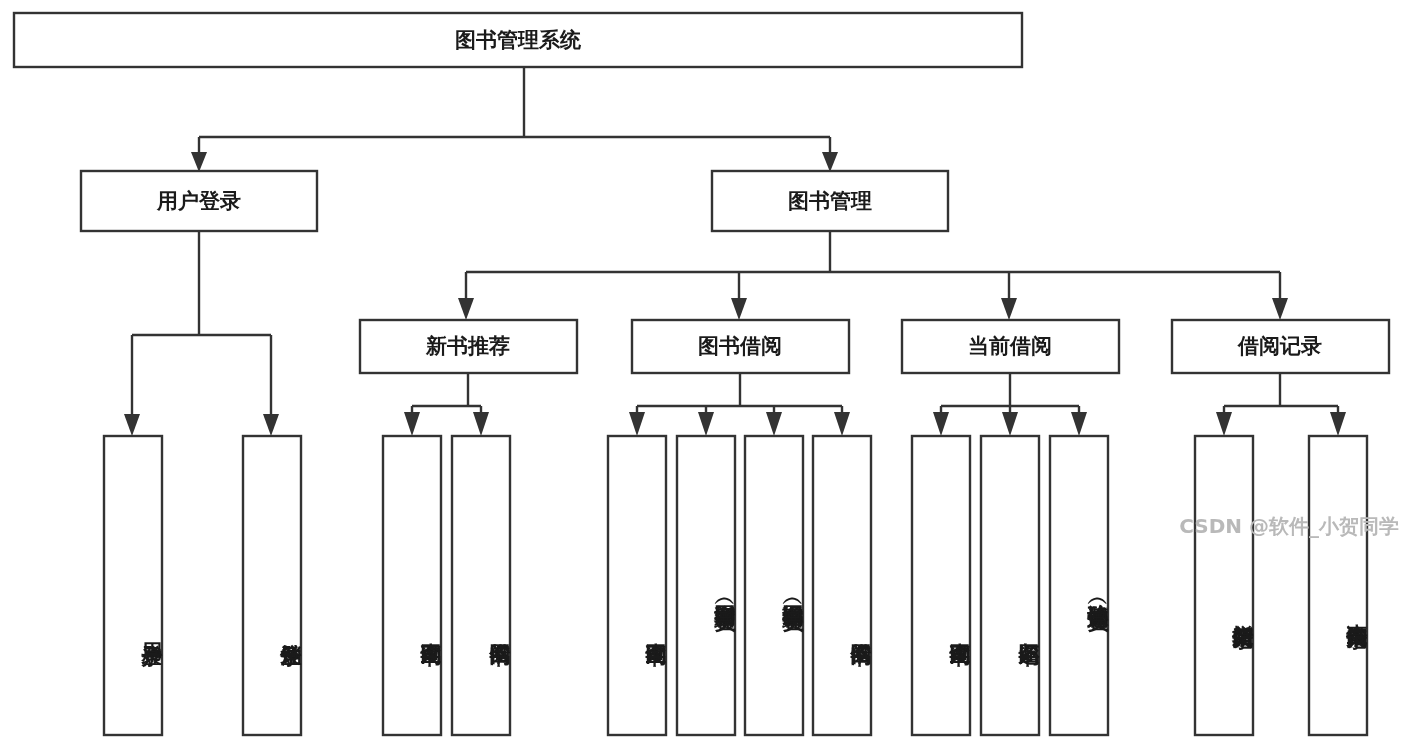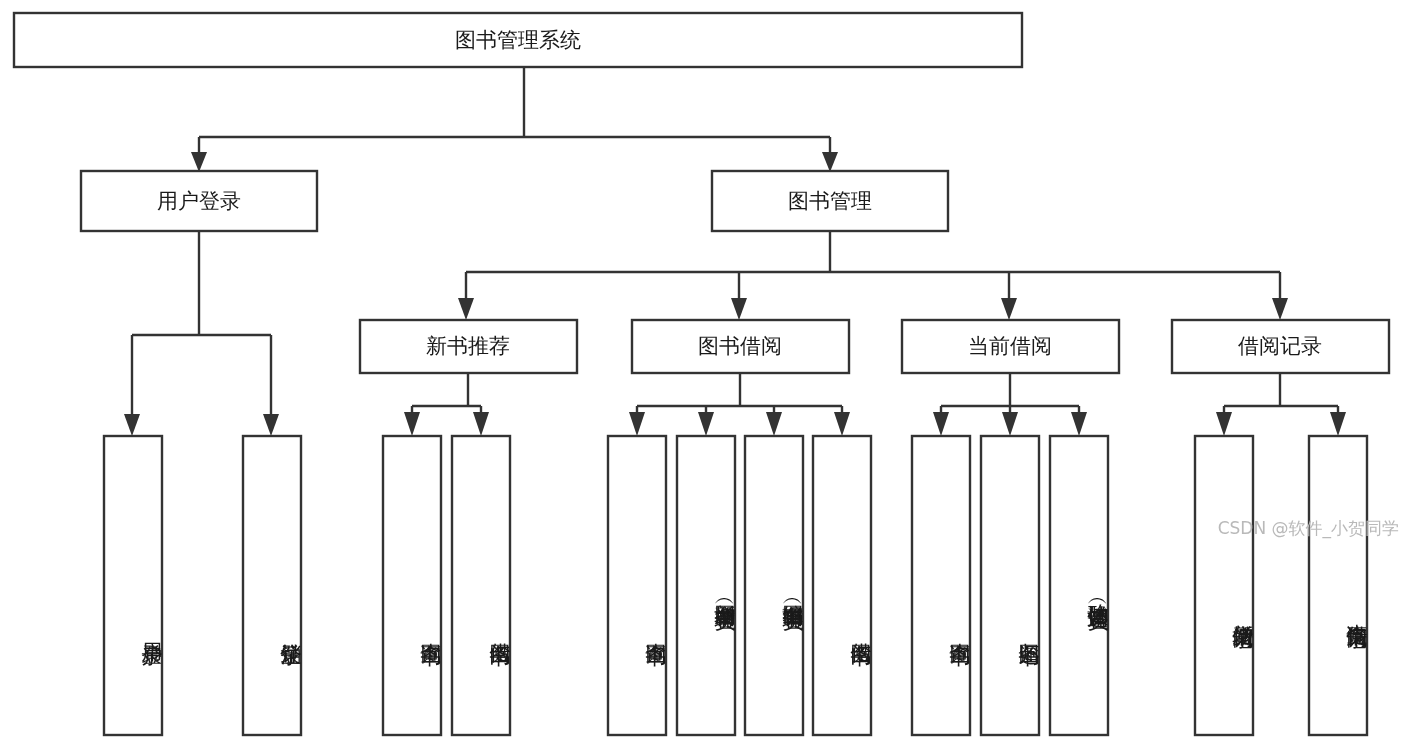--- a/index.html
+++ b/index.html
@@ -11,20 +11,21 @@
     width: 1405px;
     height: 747px;
     font-family: "DejaVu Sans", "Liberation Sans", sans-serif;
     overflow: hidden;
   }
   #diagram-root {
     position: relative;
     width: 1405px;
     height: 544px;
     background: #ffffff;
+    font-weight: bold;
   }
   svg.diagram-svg {
     position: absolute;
     left: 0;
     top: 0;
     width: 1405px;
     height: 747px;
   }
   .node-box {
     fill: #ffffff;
@@ -62,21 +63,21 @@
     display: flex;
     align-items: flex-start;
     justify-content: center;
     pointer-events: none;
   }
   .watermark {
     position: absolute;
     right: 6px;
     bottom: 4px;
     font-family: "DejaVu Sans", "Liberation Sans", sans-serif;
-    font-size: 17px;
+    font-size: 20px;
     color: #b9b9b9;
     white-space: nowrap;
   }
 </style>
 </head>
 <body>
 
 <div id="diagram-root">
 
   <svg class="diagram-svg" viewBox="0 0 1405 747">

